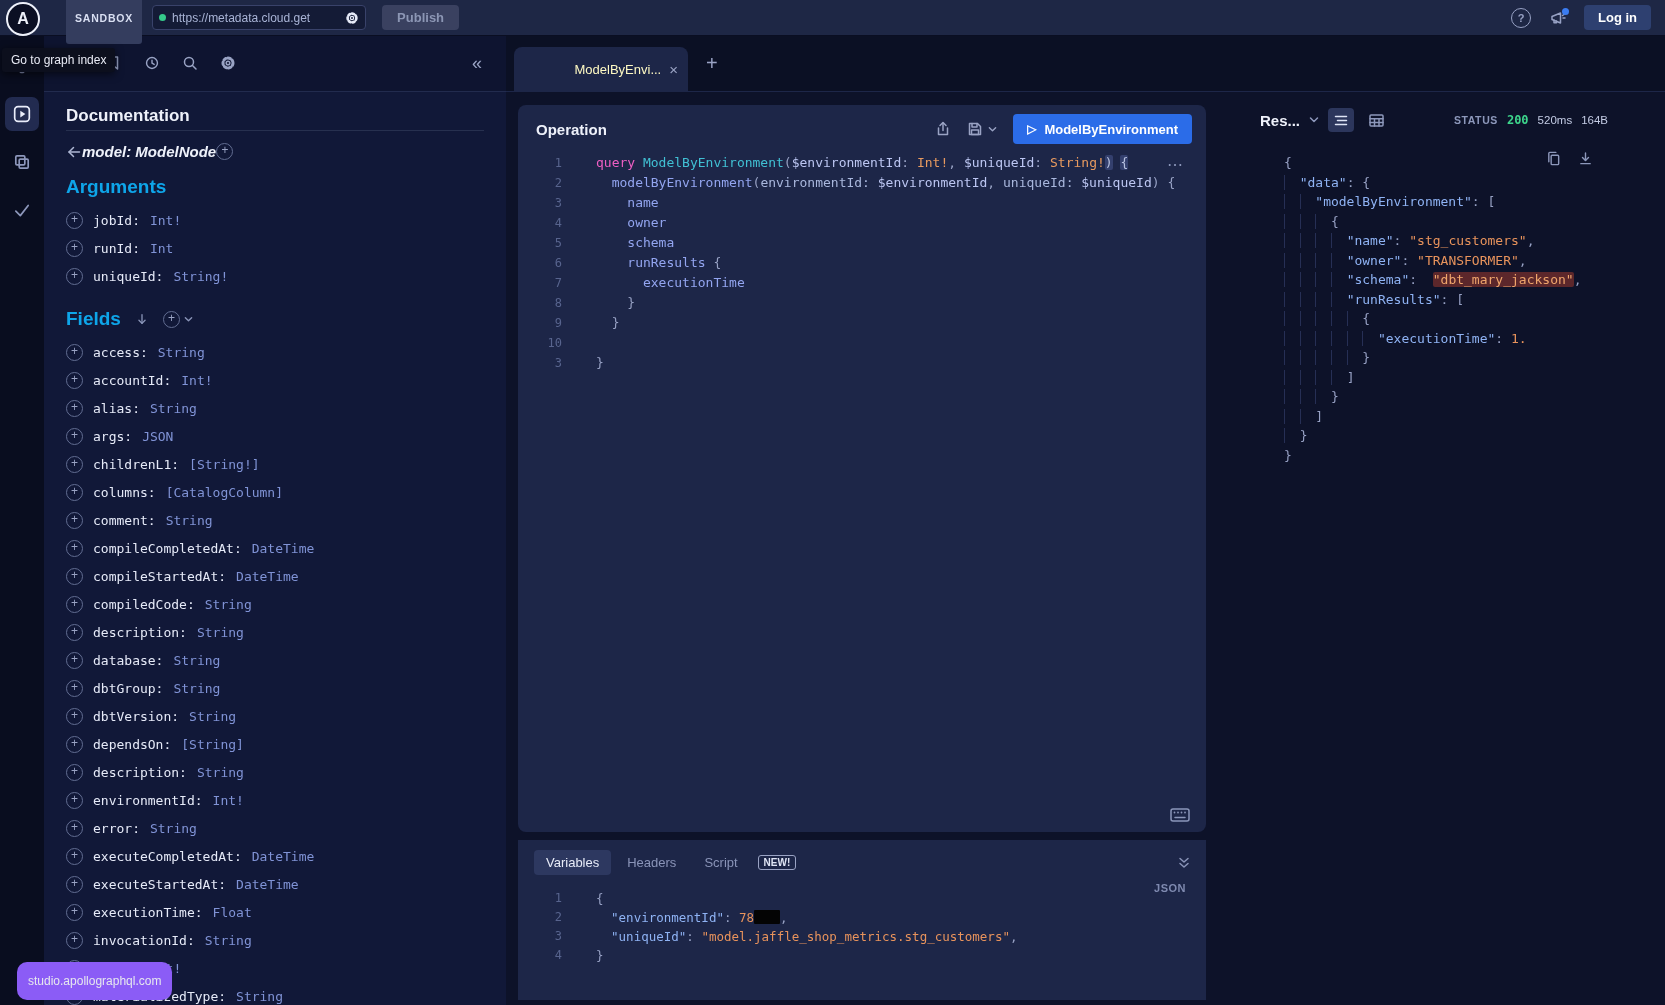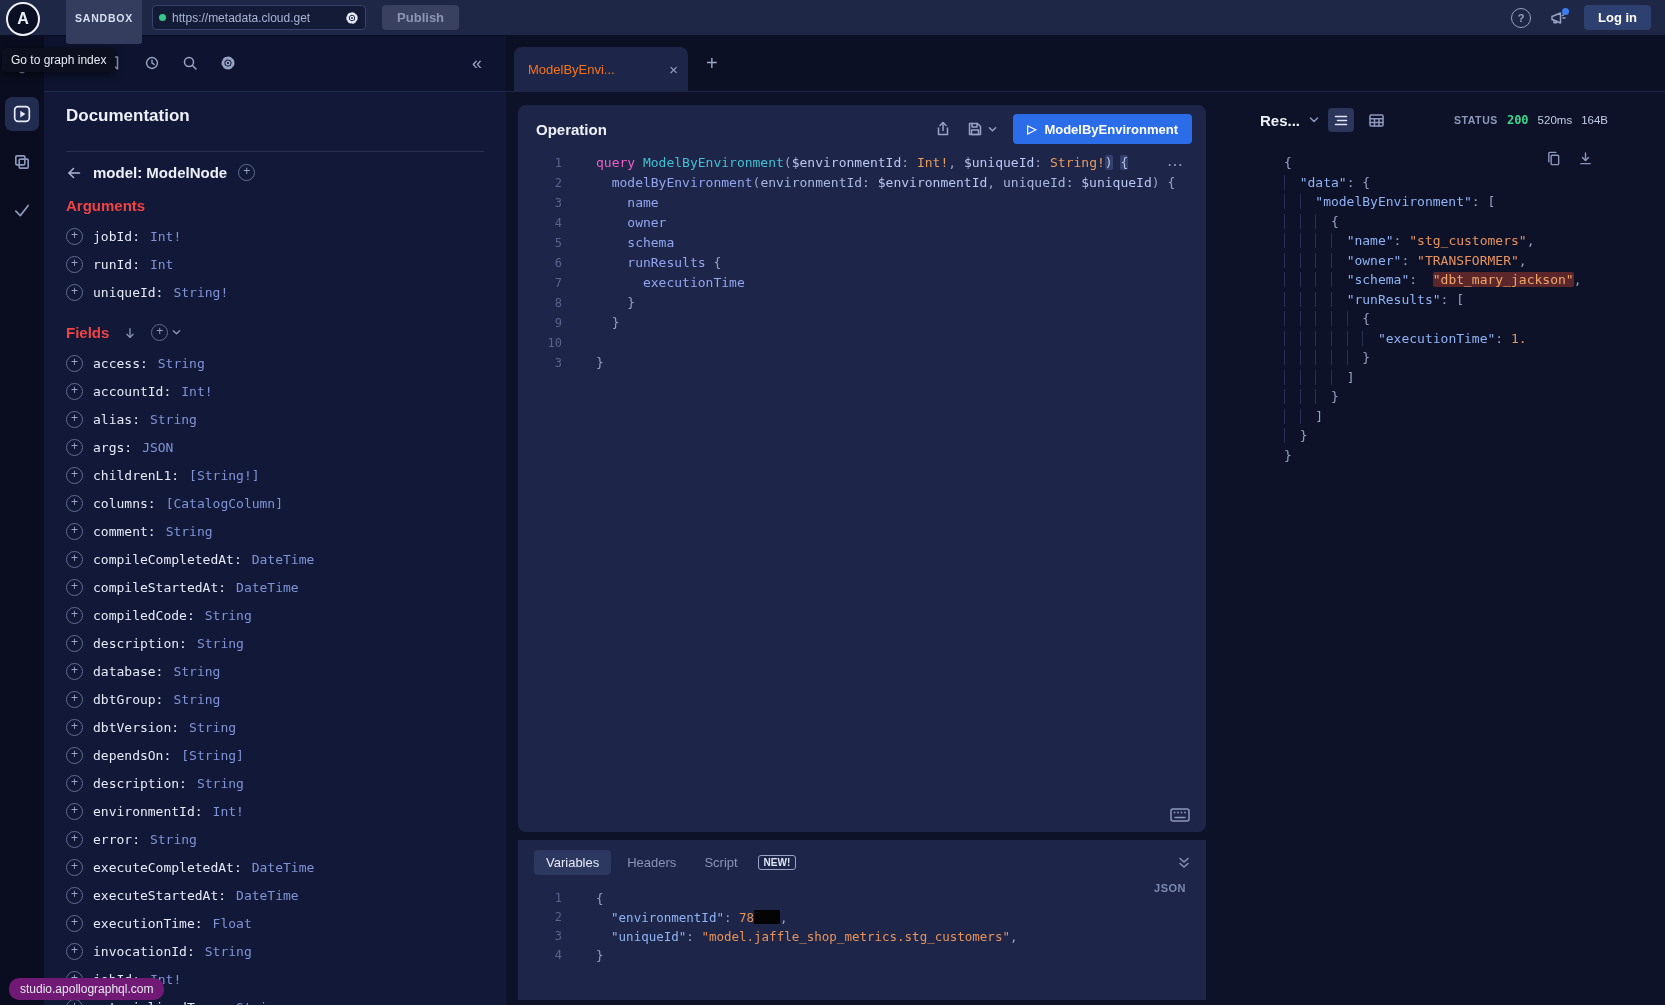--- a/index.html
+++ b/index.html
@@ -40,41 +40,41 @@
   .rail-item.active{background:#222b50;color:#e9edfb;}
 
   
   .sidebar{position:absolute;left:44px;top:35px;width:462px;bottom:0;background:#111838;
         border-right:1px solid #1d2648;overflow:hidden;}
   .side-toolbar{height:56px;background:#0e1430;border-bottom:1px solid #222b4e;display:flex;
         align-items:center;padding:0 24px;gap:22px;color:#99a3c4;}
   .st-spacer{flex:1;}
   .collapse-left{font-size:18px;color:#99a3c4;line-height:1;}
   .doc{padding:14px 22px 0;}
-  .doc-title{font-size:17px;font-weight:700;color:#eef1fa;padding-bottom:25px;border-bottom:1px solid #27304f;}
-  .breadcrumb{display:flex;align-items:flex-end;gap:11px;margin:12px 0 6px;color:#aeb7d4;}
+  .doc-title{font-size:17px;font-weight:700;color:#eef1fa;padding-bottom:4px;border-bottom:1px solid #27304f;}
+  .breadcrumb{display:flex;align-items:flex-end;margin:12px 0 6px;color:#aeb7d4;font-style:italic;}
   .breadcrumb-text{font-size:15px;font-weight:700;color:#eef1fa;}
-  .section-h{font-size:15px;font-weight:700;color:#ef4444;margin:16px 0 8px;}
+  .section-h{font-size:19px;font-weight:700;color:#0ea5e9;margin:16px 0 8px;}
   .fields-head{display:flex;align-items:center;gap:14px;margin:18px 0 8px;color:#8a94b8;}
   .doc-row{display:flex;align-items:center;gap:10px;height:28px;
         font-family:"DejaVu Sans Mono",monospace;font-size:13px;}
   .plus-circle{width:15px;height:15px;border:1px solid #626d92;border-radius:50%;color:#9aa3c4;
         font-size:12px;line-height:13px;text-align:center;flex:none;font-family:"Liberation Sans",sans-serif;}
   .doc-name{color:#e6eaf8;}
   .doc-type{color:#8093d6;}
-  .status-pill{position:absolute;left:9px;bottom:5px;background:#701a75;color:#e6e8ee;font-size:12px;
-        padding:4px 11px;border-radius:10px;z-index:40;}
+  .status-pill{position:absolute;left:17px;bottom:5px;background:#8b5cf6;color:#e6e8ee;font-size:12px;
+        padding:12px 11px;border-radius:10px;z-index:40;}
 
   
   .center{position:absolute;left:506px;top:35px;right:0;bottom:0;background:#0d1229;}
   .tabstrip{height:56px;background:#0b1024;border-bottom:1px solid #1d2648;display:flex;
         align-items:flex-end;padding-left:8px;}
   .tab{width:150px;height:44px;background:#1d2648;border-radius:8px 8px 0 0;display:flex;
         align-items:center;gap:8px;padding:0 10px 0 14px;}
-  .tab-label{flex:1;font-size:13px;color:#f97316;white-space:nowrap;overflow:hidden;}
+  .tab-label{flex:1;font-size:13px;color:#fef9c3;white-space:nowrap;overflow:hidden;text-align:right;}
   .tab-close{color:#9aa3c4;font-size:15px;line-height:1;}
   .tab-new{align-self:center;margin-left:18px;color:#9aa3c4;font-size:20px;line-height:1;}
 
   
   .op-card{position:absolute;left:12px;top:70px;width:688px;height:727px;background:#1d2648;border-radius:8px;}
   .op-head{height:48px;display:flex;align-items:center;gap:16px;padding:0 14px 0 18px;color:#9aa3c4;}
   .op-title{font-size:15px;font-weight:700;color:#eef1fa;flex:1;}
   .save-group{display:flex;align-items:center;gap:5px;}
   .run-btn{height:30px;background:#2b6ce8;border:none;border-radius:4px;color:#fff;font-size:13px;
         font-weight:700;display:flex;align-items:center;gap:8px;padding:0 14px;font-family:inherit;}

